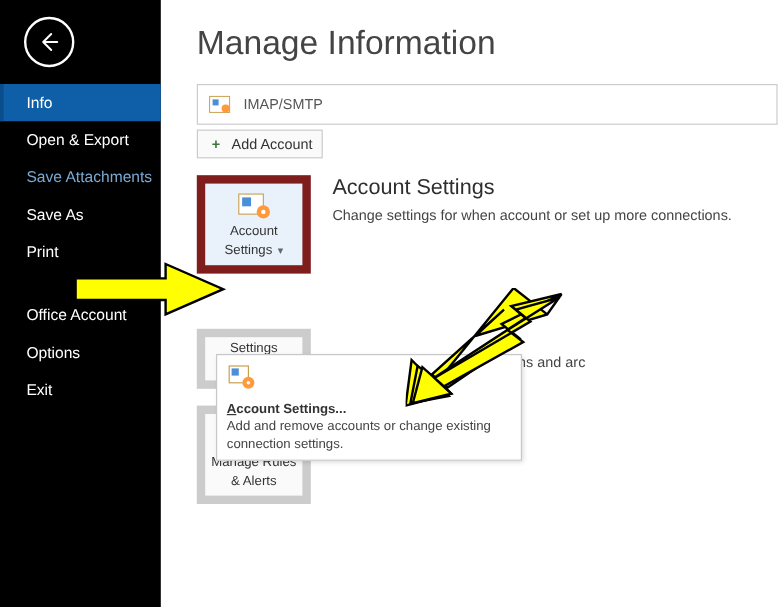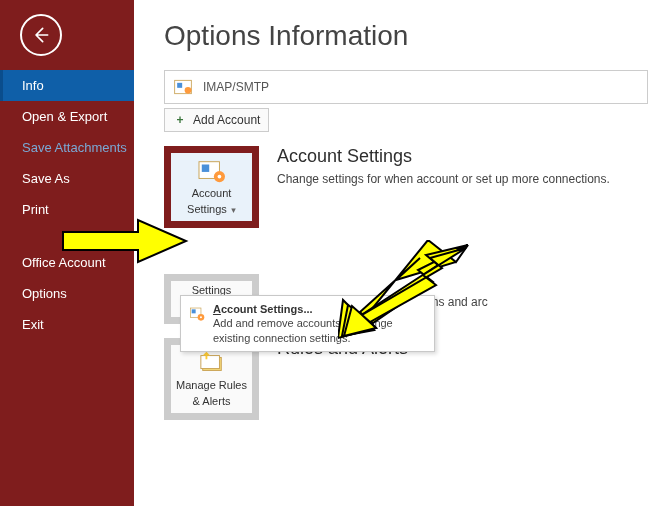--- a/index.html
+++ b/index.html
@@ -1,39 +1,39 @@
 <!DOCTYPE html>
 <html><head>
 <meta charset="utf-8">
 <style>
 * { box-sizing: border-box; margin: 0; padding: 0; }
 body { font-family: "Segoe UI", Arial, sans-serif; background: #fff; width: 650px; height: 506px; overflow: hidden; position: relative; }
 .app { display: flex; width: 100%; height: 100%; }
-.sidebar { width: 134px; background: #7f1d1d; display: flex; flex-direction: column; flex-shrink: 0; }
+.sidebar { width: 134px; background: #000000; display: flex; flex-direction: column; flex-shrink: 0; }
 .back-btn { width: 42px; height: 42px; margin: 14px 0 14px 20px; border: 2px solid #fff; border-radius: 50%; display: flex; align-items: center; justify-content: center; cursor: pointer; }
 .back-btn svg { width: 20px; height: 20px; }
 .nav-item { color: #fff; font-size: 13px; padding: 8px 0 8px 22px; cursor: pointer; }
 .nav-item.active { background: #0f5fa8; border-left: 3px solid #0a4d8c; padding-left: 19px; }
 .nav-item.disabled { color: #7aa9d5; cursor: default; }
 .nav-gap { height: 22px; }
 .main { flex: 1; padding: 0 0 0 30px; overflow: hidden; }
 .page-title { font-size: 28px; font-weight: 300; color: #444; margin: 20px 0 18px 0; }
 .account-box { border: 1px solid #ccc; height: 34px; display: flex; align-items: center; gap: 10px; padding: 0 8px; width: 484px; }
 .account-type { font-size: 12px; color: #555; }
 .add-account-btn { display: inline-flex; align-items: center; gap: 6px; border: 1px solid #ccc; background: #fafafa; font-size: 12px; color: #333; padding: 4px 8px; margin-top: 4px; cursor: pointer; }
 .section { display: flex; gap: 18px; margin-top: 14px; align-items: flex-start; }
 .big-btn { width: 95px; height: 82px; border: 7px solid #7f1d1d; background: #e9f2fa; display: flex; flex-direction: column; align-items: center; justify-content: center; font-size: 11px; color: #333; text-align: center; gap: 3px; cursor: pointer; position: relative; }
 .big-btn.plain { background: #fafafa; border-color: #ccc; }
 .big-btn .label-line { line-height: 1.2; }
 .big-btn .chev { font-size: 9px; color: #666; margin-left: 2px; }
 .section-text { flex: 1; }
 .section-title { font-size: 18px; font-weight: 400; color: #2e2e2e; margin-bottom: 4px; }
 .section-desc { font-size: 12px; color: #444; line-height: 1.4; }
 .dropdown { position: absolute; left: 180px; top: 295px; width: 255px; background: #fff; border: 1px solid #c8c8c8; box-shadow: 2px 2px 4px rgba(0,0,0,0.15); padding: 6px 8px; z-index: 5; }
-.dropdown-item { display: flex; gap: 8px; align-items: flex-start; cursor: pointer; }
+.dropdown-item { display: flex; gap: 8px; align-items: flex-start; cursor: pointer; flex-direction: column; }
 .dropdown-item .txt { font-size: 11px; color: #444; line-height: 1.3; }
 .dropdown-item .txt .title { font-weight: 600; color: #333; }
 .arrow { position: absolute; z-index: 10; }
 .plus-icon { width: 14px; height: 14px; display: inline-flex; align-items: center; justify-content: center; color: #3c763d; font-weight: bold; }
 svg.icon-as { width: 30px; height: 26px; }
 svg.icon-ra { width: 30px; height: 26px; }
 svg.icon-acct { width: 20px; height: 20px; }
 svg.dd-icon { width: 24px; height: 24px; }
 </style>
 </head>
@@ -51,21 +51,21 @@
     <div class="nav-item disabled">Save Attachments</div>
     <div class="nav-item">Save As</div>
     <div class="nav-item">Print</div>
     <div class="nav-gap"></div>
     <div class="nav-item">Office Account</div>
     <div class="nav-item">Options</div>
     <div class="nav-item">Exit</div>
   </div>
 
   <div class="main">
-    <div class="page-title">Options Information</div>
+    <div class="page-title">Manage Information</div>
 
     <div class="account-box">
       <svg class="icon-acct" viewBox="0 0 24 24">
         <rect x="2" y="4" width="20" height="16" fill="#fff" stroke="#c8a050" stroke-width="1"></rect>
         <rect x="5" y="7" width="6" height="6" fill="#4a90d9"></rect>
         <circle cx="18" cy="16" r="4" fill="#ff9a3c"></circle>
       </svg>
       <span class="account-type">IMAP/SMTP</span>
     </div>
 

